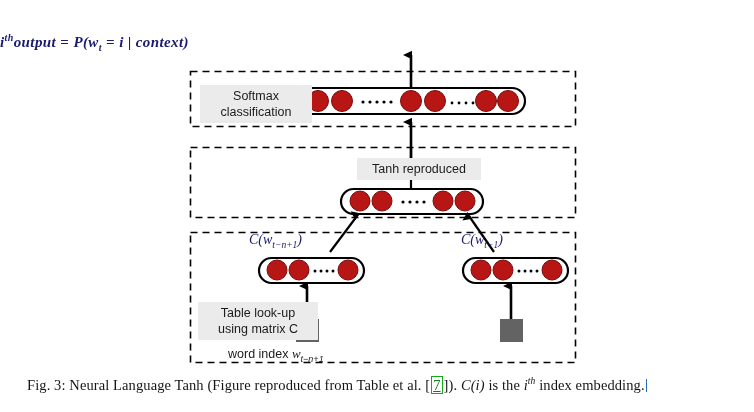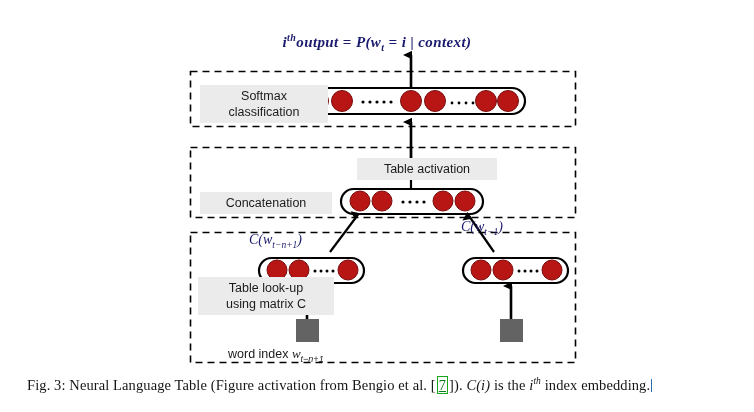--- a/index.html
+++ b/index.html
@@ -12,37 +12,37 @@
   }
   #figure{
     position:absolute;left:0;top:0;width:754px;height:412px;
   }
   .svg-layer{position:absolute;left:0;top:0;width:754px;height:412px;}
 
   
   .txt{position:absolute;white-space:nowrap;}
 
   .formula-top{
-    left:0;top:32px;width:754px;text-align:center;
+    left:0;top:32px;width:754px;text-align:left;
     font-family:"Liberation Serif", serif;
     font-size:15px;font-style:italic;font-weight:bold;
     color:#1a1a6e;letter-spacing:0.4px;
   }
   .formula-top .rm{font-style:normal;}
   .sup{font-size:10px;vertical-align:super;font-style:italic;}
   .sub{font-size:10px;vertical-align:sub;font-style:italic;}
 
   .label-box{
     position:absolute;
     background:#ebebeb;
     color:#1b1b1b;
     font-size:12.5px;
     line-height:16px;
     text-align:center;
-    padding:3px 16px;
+    padding:3px 8px;
     white-space:pre-line;
   }
 
   .cw-label{
     position:absolute;
     font-family:"Liberation Serif", serif;
     font-style:italic;
     font-size:14px;
     color:#1a1a6e;
     white-space:nowrap;
@@ -184,40 +184,39 @@
 
   </svg>
 
   <div class="txt formula-top">
     <span>i</span><span class="sup">th</span><span>output</span><span class="rm"> = </span><span>P(w</span><span class="sub">t</span><span> = i | context)</span>
   </div>
 
   <div class="label-box" style="left:200px;top:85px;width:96px;">Softmax
 classification</div>
 
-  <div class="label-box" style="left:357px;top:158px;width:108px;">Table activation</div>
-
-  <div class="label-box" style="left:200px;top:192px;width:100px;">Concatenation</div>
-
-  <div class="label-box" style="left:198px;top:277px;width:104px;">Table look-up
+  <div class="label-box" style="left:357px;top:158px;width:108px;">Tanh reproduced</div>
+
+
+  <div class="label-box" style="left:198px;top:302px;width:104px;">Table look-up
 using matrix C</div>
 
   <div class="cw-label" style="left:249px;top:232px;">
     <span>C(w</span><span class="sub2">t−n+1</span><span>)</span>
   </div>
 
-  <div class="cw-label" style="left:461px;top:219px;">
+  <div class="cw-label" style="left:461px;top:232px;">
     <span>C(w</span><span class="sub2">t−1</span><span>)</span>
   </div>
 
   <div class="wordindex" style="left:228px;top:346px;">
     <span>word index </span><span class="mth">w</span><span class="sub2">t−n+1</span>
   </div>
 
 
   <div class="caption">
     <span>Fig. 3:</span>
-    <span>Neural Language Table</span>
-    <span>(Figure activation from Bengio et al. [</span><a class="cite" href="#">7</a><span>]).</span>
+    <span>Neural Language Tanh</span>
+    <span>(Figure reproduced from Table et al. [</span><a class="cite" href="#">7</a><span>]).</span>
     <span class="mi">C(i)</span><span> is the </span><span class="mi">i</span><span class="supc">th</span><span> index embedding.</span><span class="caret"></span>
   </div>
 
 </div>
 
 </body></html>

